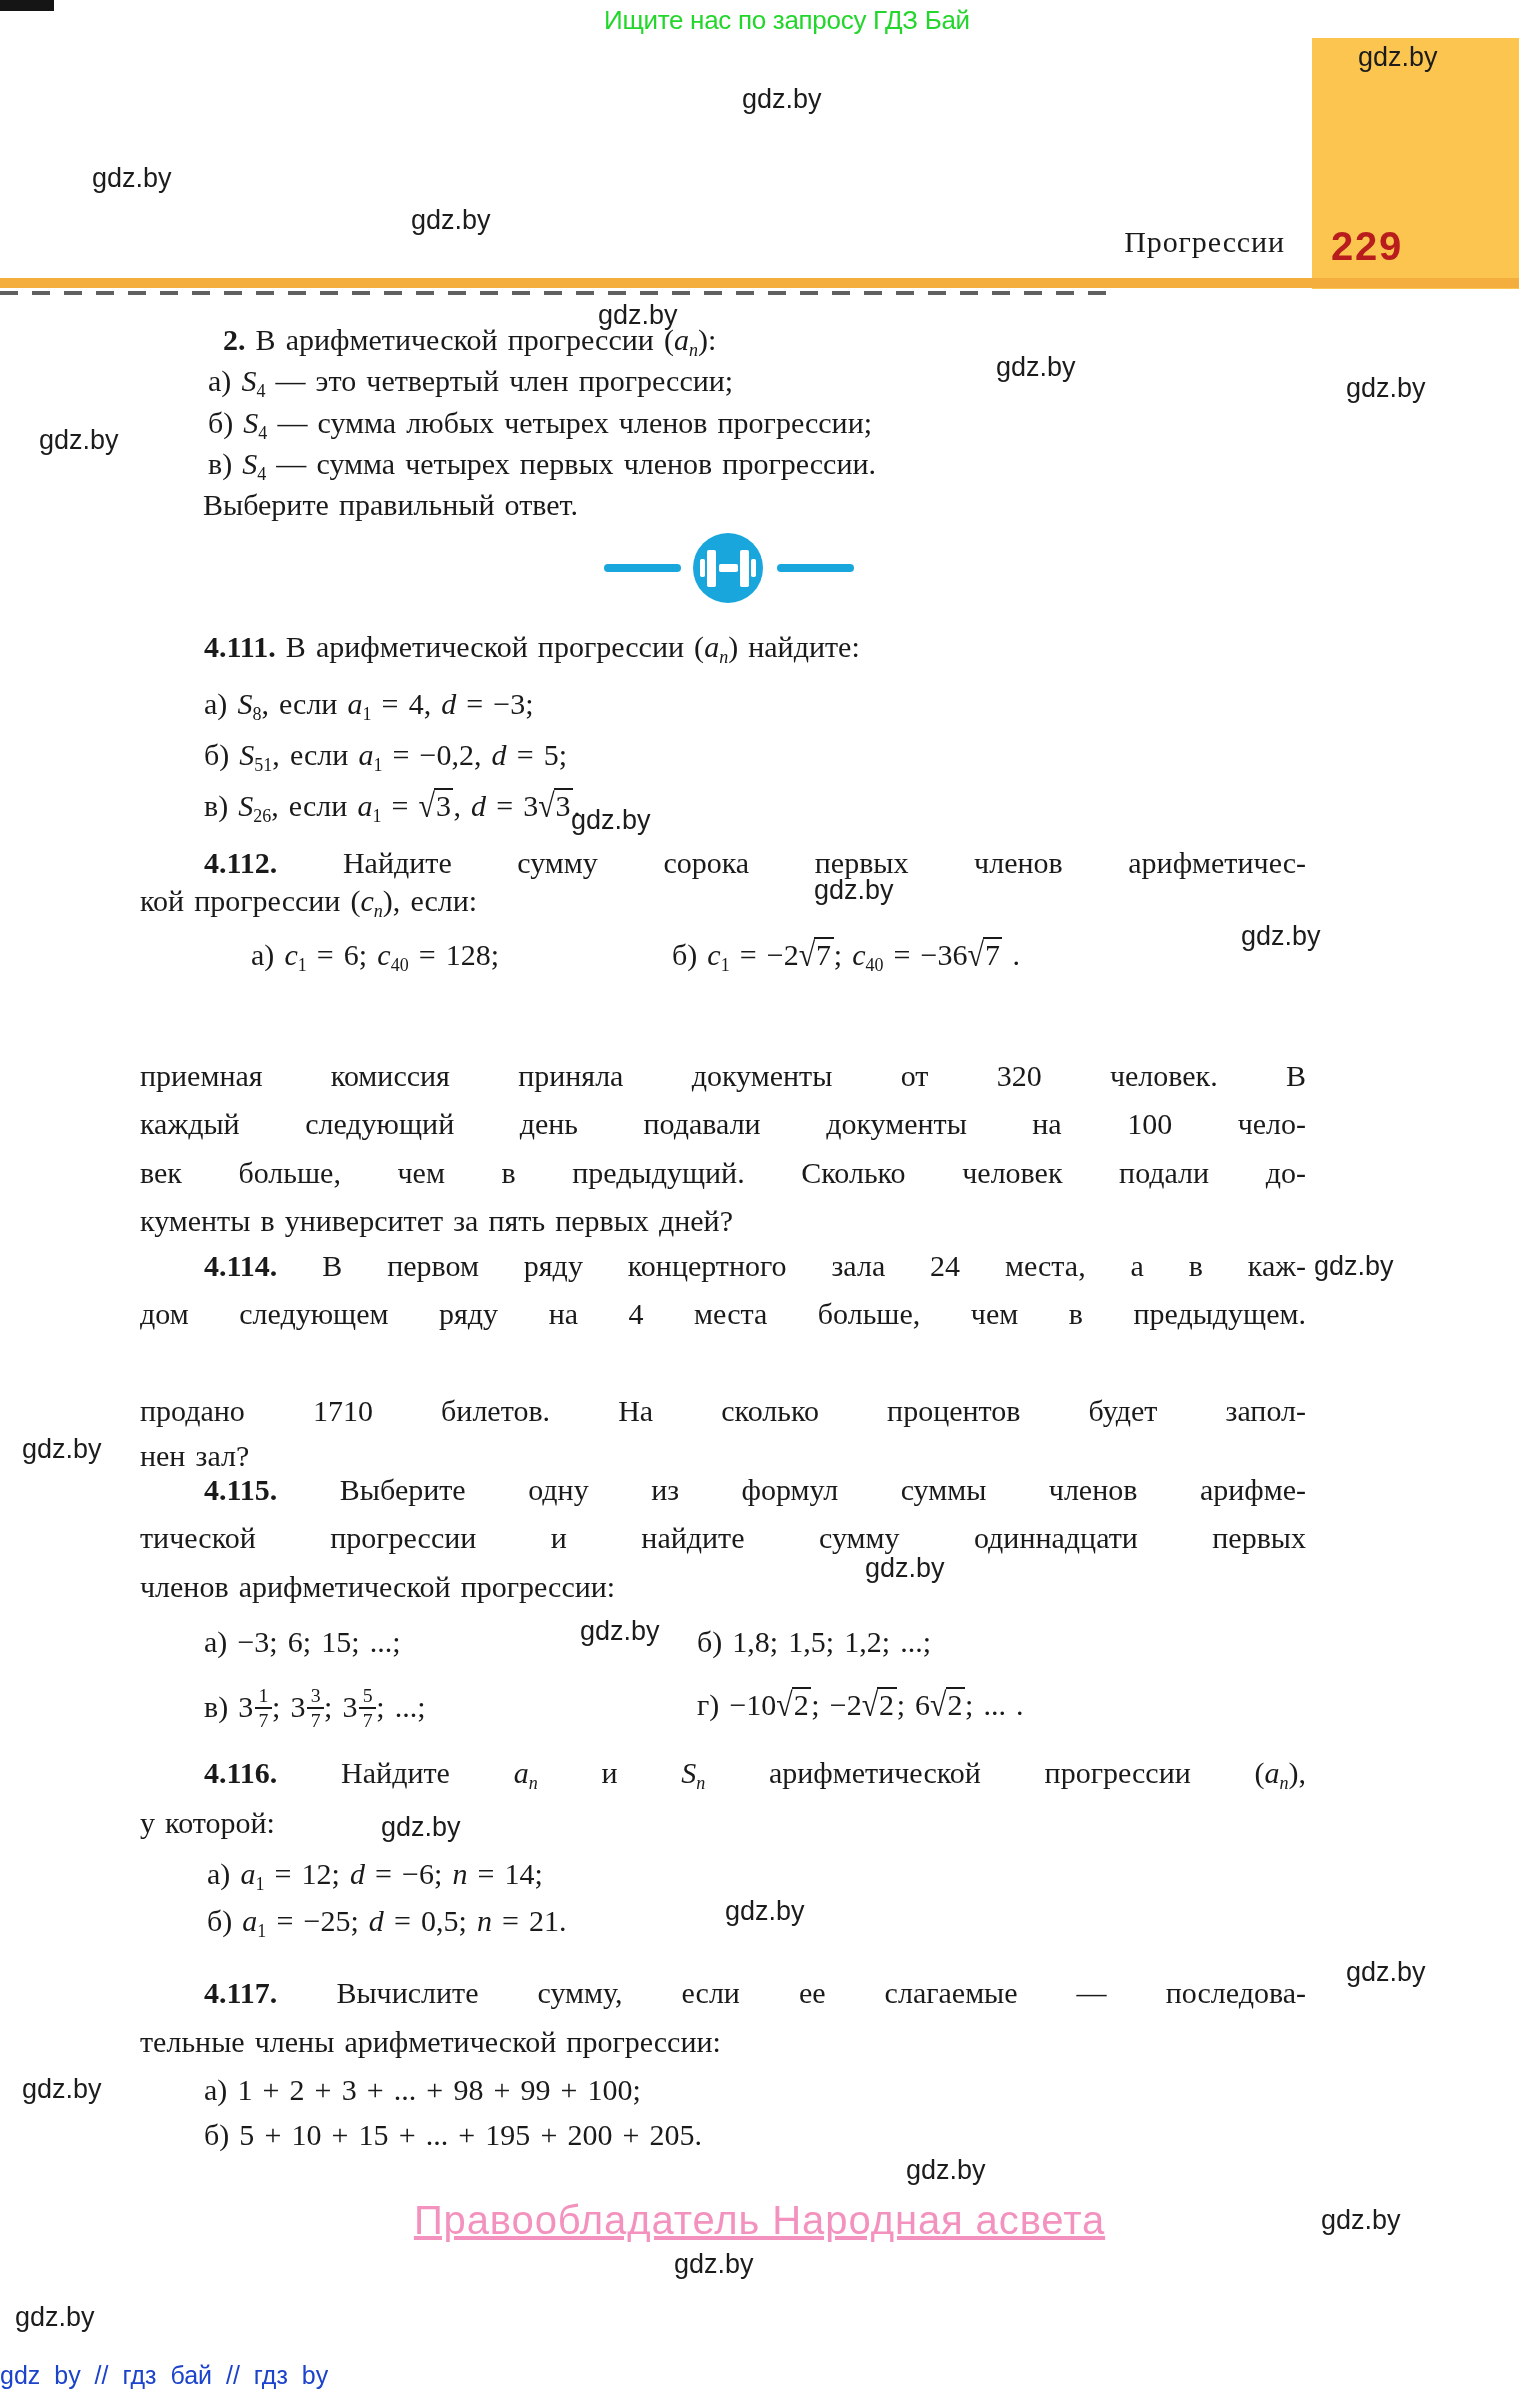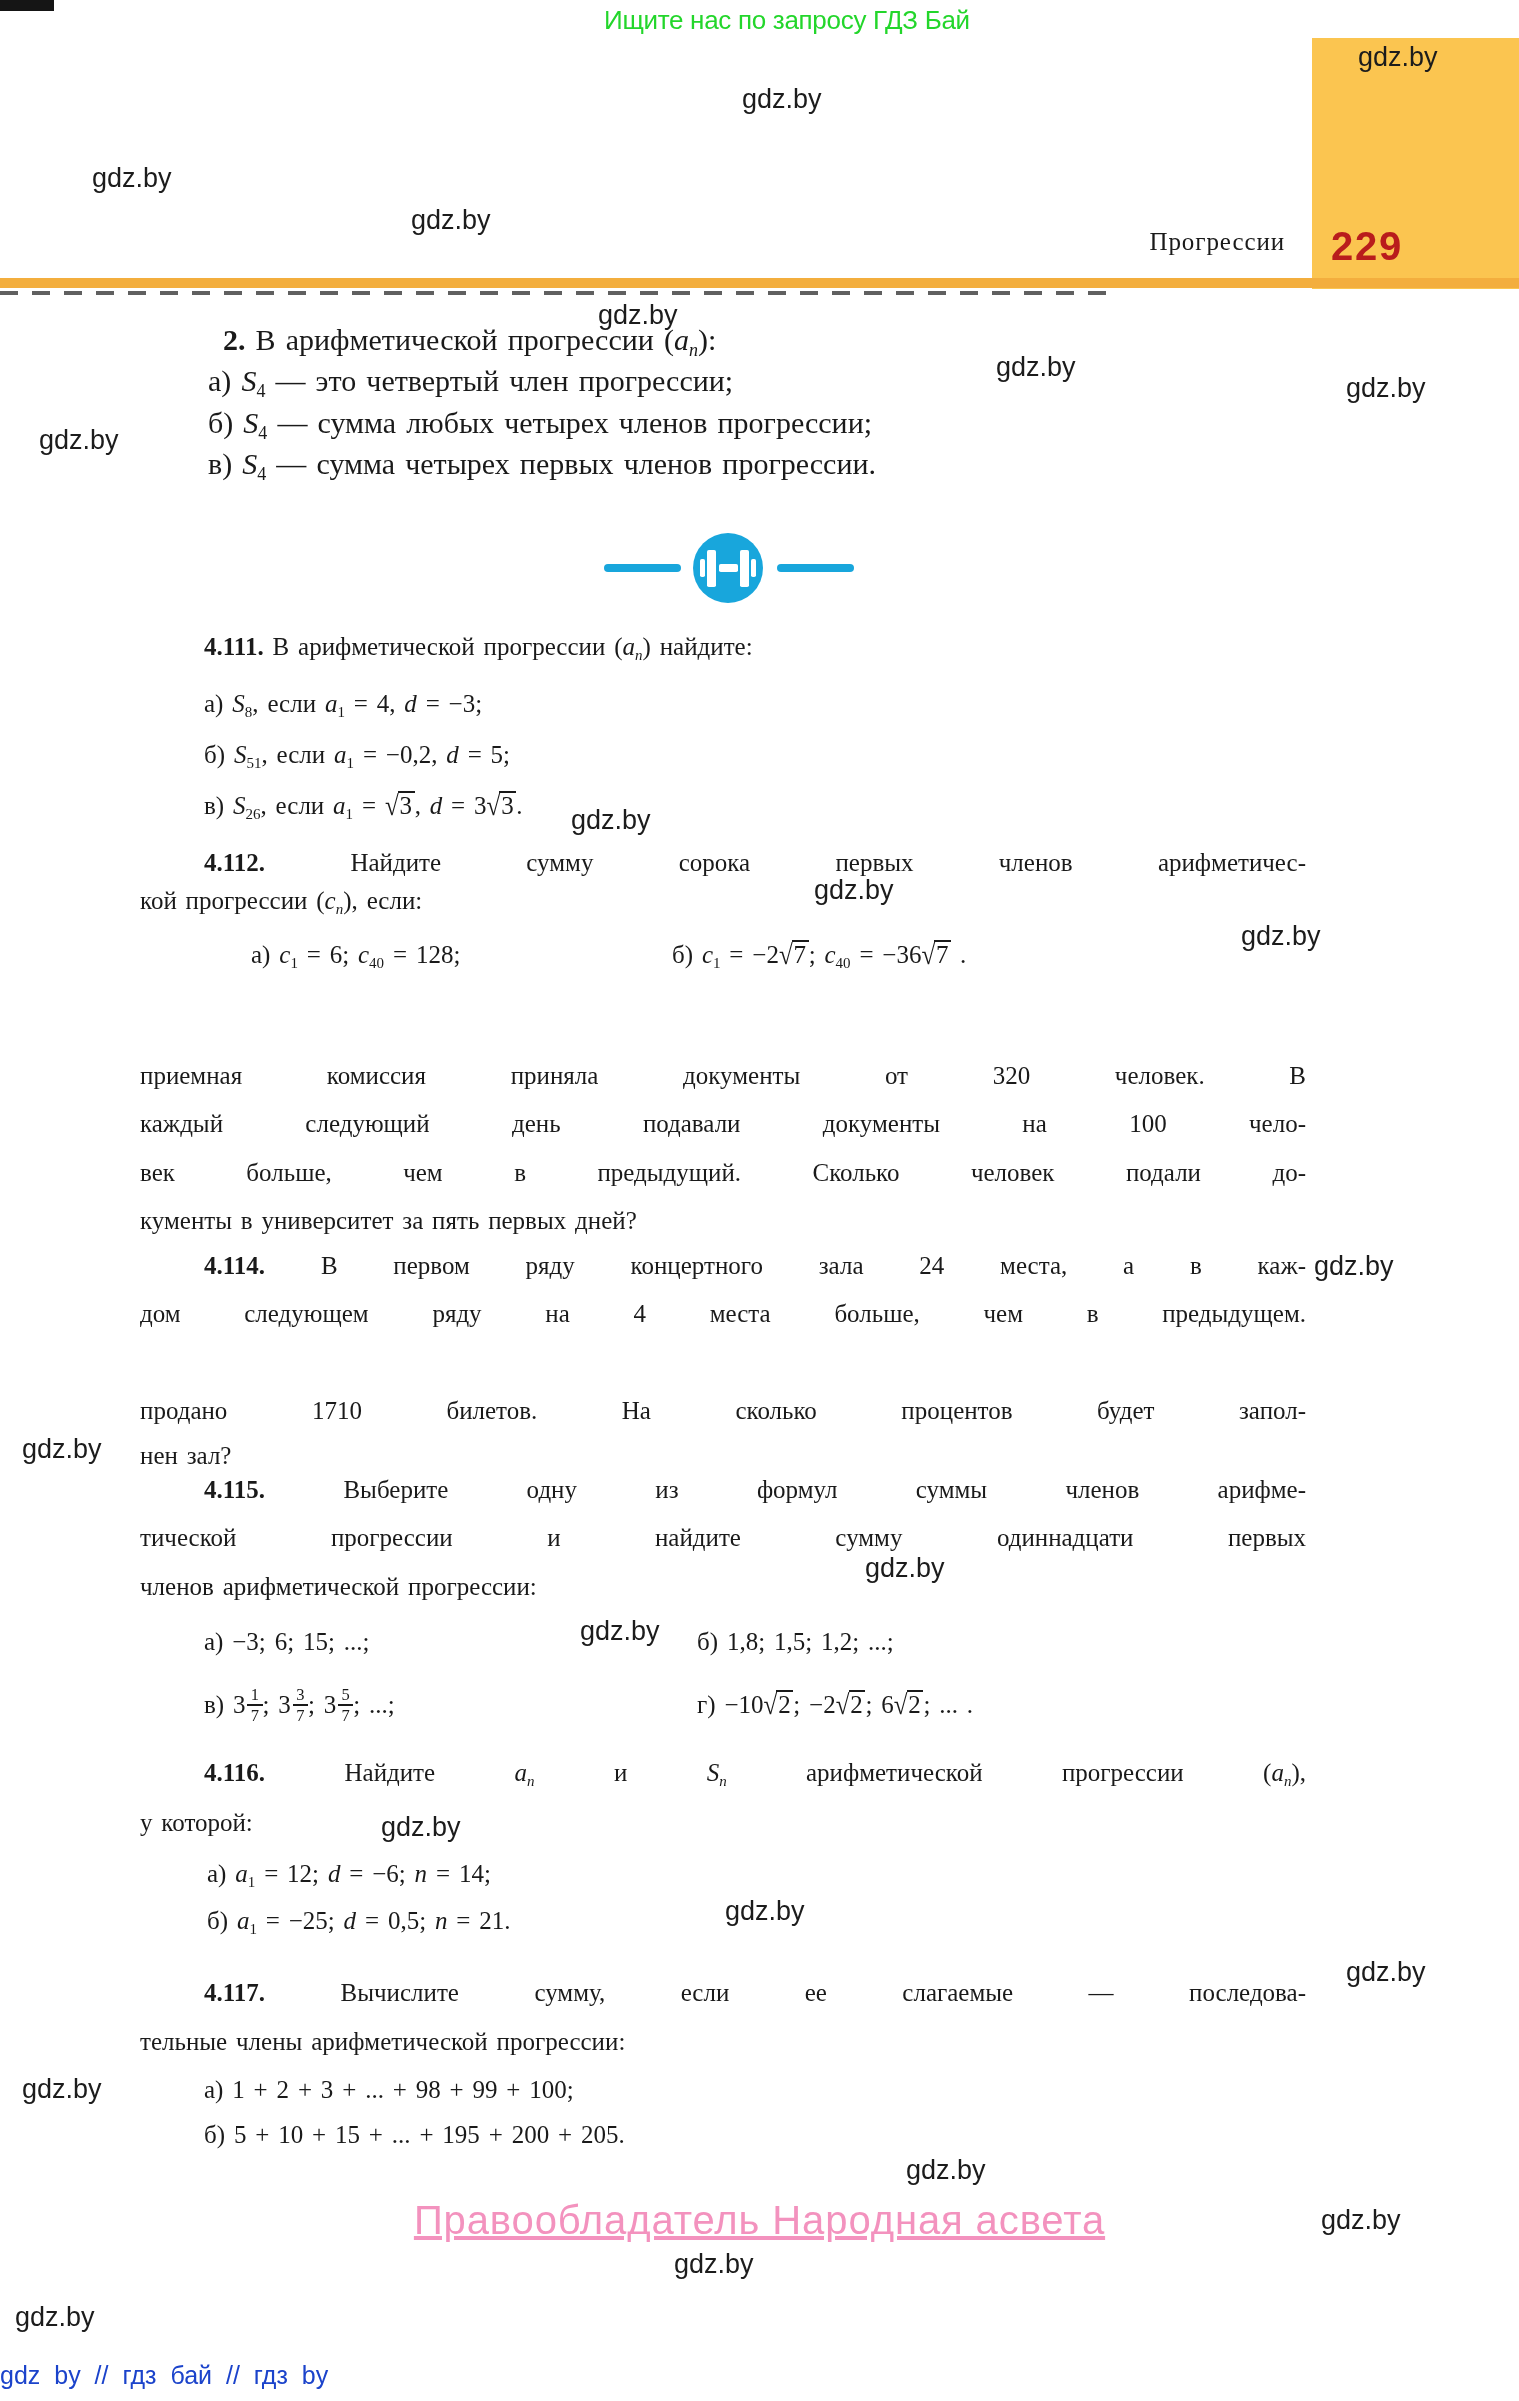--- a/index.html
+++ b/index.html
@@ -21,21 +21,21 @@
   
   .div-line{position:absolute;top:564px;height:7.9px;width:77px;border-radius:4.4px;background:var(--divider-blue,#18a6dc);}
   .div-circle{position:absolute;left:693px;top:533px;width:70px;height:70px;border-radius:50%;
       background:var(--divider-blue,#18a6dc);display:flex;align-items:center;justify-content:center;}
   .db{display:flex;align-items:center;gap:2.6px;}
   .db span{background:#fff;border-radius:1.8px;display:block;}
   .db .stub{width:4.4px;height:17.5px;}
   .db .bar{width:8.8px;height:37px;}
   .db .mid{width:19px;height:8.8px;}
   
-  .ln{position:absolute;font-family:"Liberation Serif",serif;font-size:25px;line-height:39px;
+  .ln{position:absolute;font-family:"Liberation Serif",serif;font-size:30px;line-height:39px;
       color:#1a1a1a;white-space:nowrap;word-spacing:2.6px;}
   .ln.sm{font-size:30px;}
   .ln.just{white-space:normal;text-align:justify;text-align-last:justify;word-spacing:1.8px;}
   .ln b{font-weight:bold;}
   .ln i{font-style:italic;}
   .ln sub{font-size:0.6em;vertical-align:-0.32em;line-height:0;}
   .sq{white-space:nowrap;}
   .sq .rad{display:inline-block;transform:scaleY(1.12);margin-right:-0.9px;}
   .sq .bar2{display:inline-block;border-top:2.6px solid currentColor;padding:0 2.6px 0 1.8px;line-height:1.05;}
   .fr{display:inline-block;text-align:center;vertical-align:-0.5em;font-size:0.66em;line-height:1.08;margin-left:1.8px;}
@@ -83,20 +83,21 @@
   <div class="page-box">
     <div class="page-num">229</div>
   </div>
   <div class="head-rule"></div>
   <div class="scan-dashes"></div>
 
   <div class="ln sm" style="left:223px;top:320px"><b>2.</b> В арифметической прогрессии (<i>a</i><sub><i>n</i></sub>):</div>
   <div class="ln sm" style="left:208px;top:361px">а) <i>S</i><sub>4</sub> — это четвертый член прогрессии;</div>
   <div class="ln sm" style="left:208px;top:403px">б) <i>S</i><sub>4</sub> — сумма любых четырех членов прогрессии;</div>
   <div class="ln sm" style="left:208px;top:444px">в) <i>S</i><sub>4</sub> — сумма четырех первых членов прогрессии.</div>
+  <div class="ln sm" style="left:203px;top:485px">Выберите правильный ответ.</div>
 
   <div class="div-line" style="left:604px"></div>
   <div class="div-circle">
     <div class="db">
       <span class="stub"></span>
         <span class="bar"></span>
         <span class="mid"></span>
         <span class="bar"></span>
         <span class="stub"></span>
     </div>

